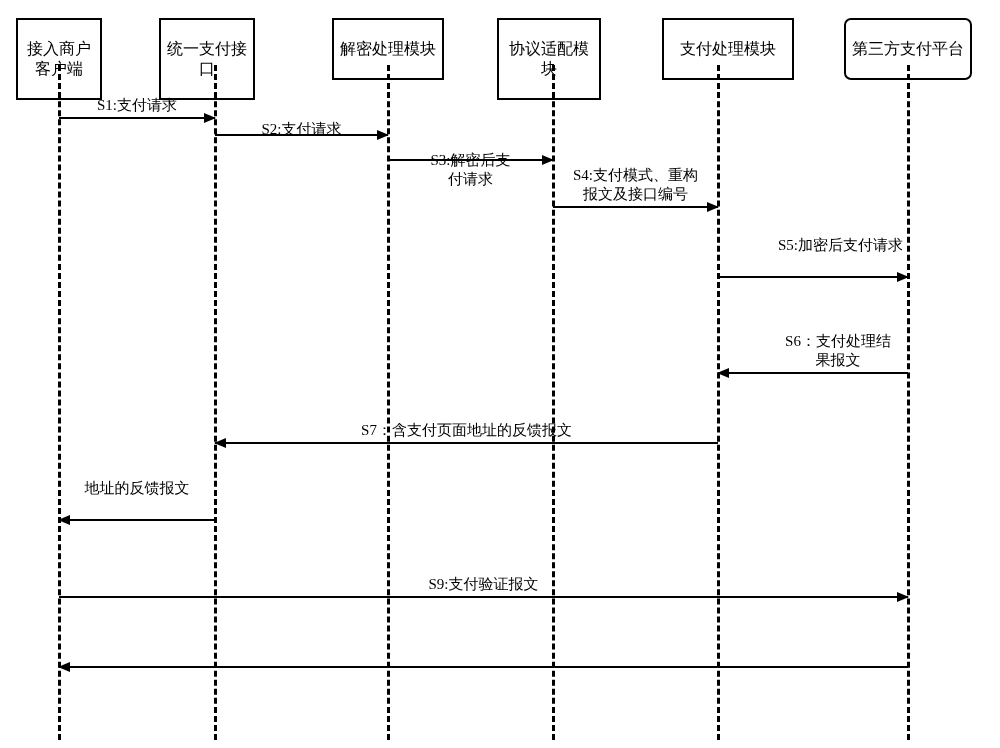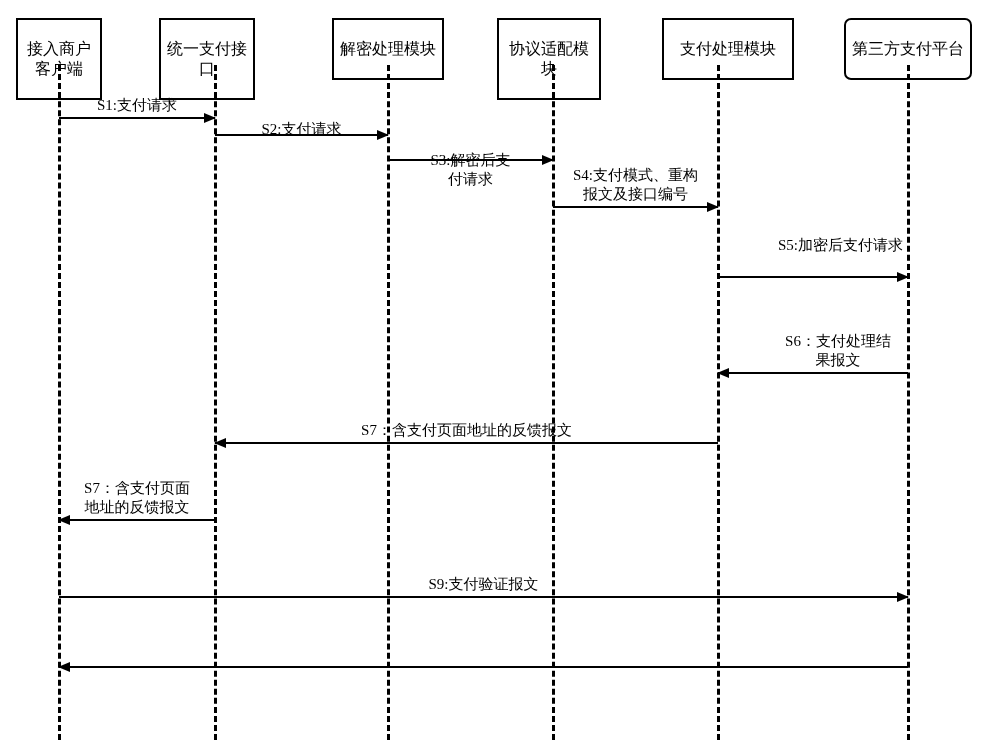--- a/index.html
+++ b/index.html
@@ -111,19 +111,18 @@
       <div>S5:加密后支付请求</div>
     </div>
     <div class="msg-text multi" style="width: 180px; left: 748px; top: 332px;">
       <div>S6：支付处理结</div>
       <div>果报文</div>
     </div>
     <div class="msg-text" style="width: 523px; left: 205px; top: 421px;">
       <div>S7：含支付页面地址的反馈报文</div>
     </div>
     <div class="msg-text multi" style="width: 176px; left: 49px; top: 479px;">
-      <div>S7：含支付页面</div>
       <div>地址的反馈报文</div>
     </div>
     <div class="msg-text" style="width: 869px; left: 49px; top: 575px;">
       <div>S9:支付验证报文</div>
     </div>
   </div>
 
 </body></html>

